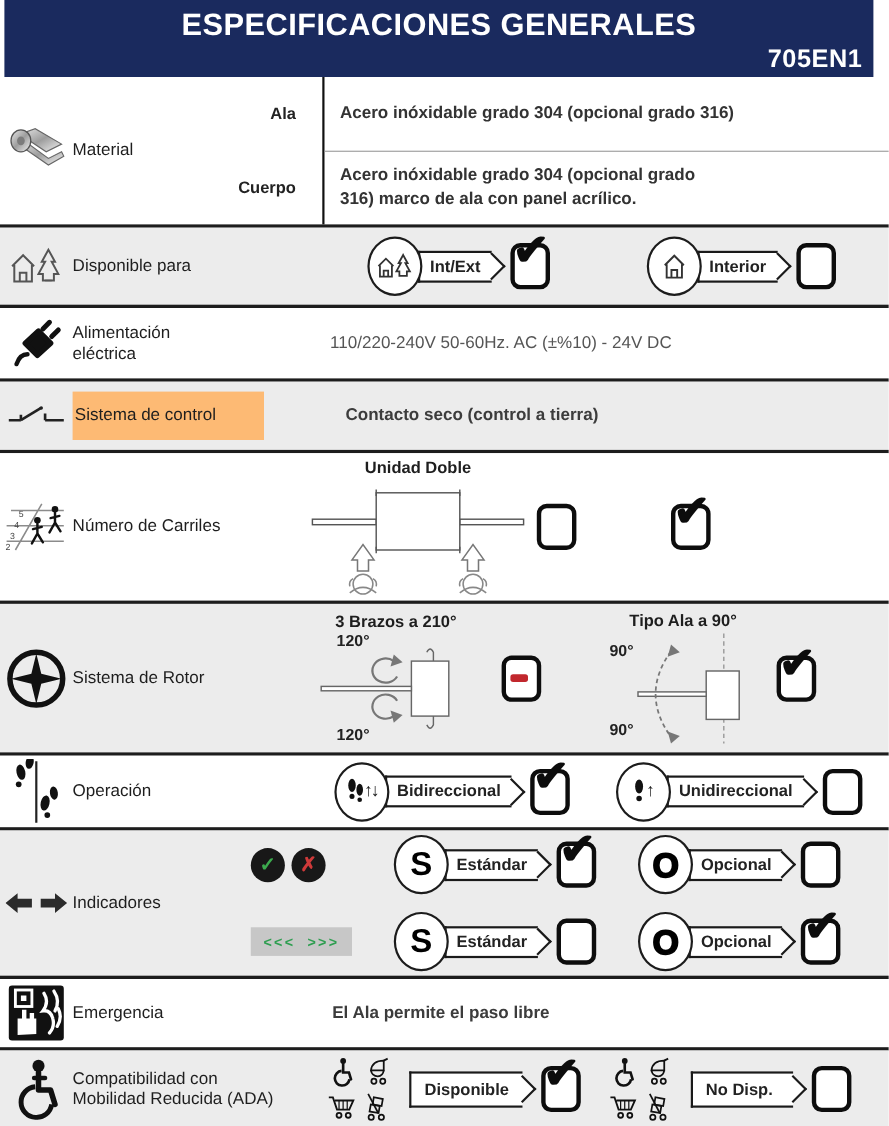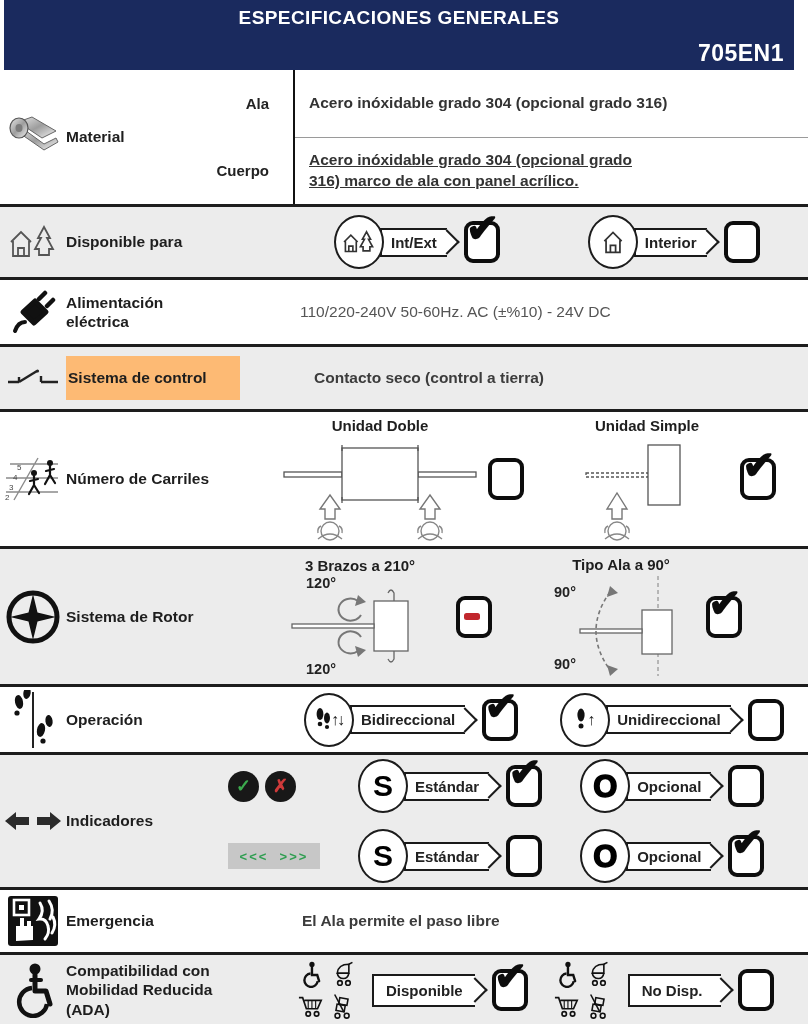--- a/index.html
+++ b/index.html
@@ -1,34 +1,34 @@
 <!DOCTYPE html>
 <html><head>
 <meta charset="utf-8">
 <style>
   html,body{margin:0;padding:0;background:#fff;}
   body{width:808px;font-family:"Liberation Sans",sans-serif;color:#222;}
   
   .hdr{background:#1a2a5e;height:70px;margin:0 14px 0 4px;position:relative;}
-  .hdr .ttl{text-align:center;color:#fff;font-weight:bold;font-size:19px;letter-spacing:.4px;padding-top:7px;}
+  .hdr .ttl{text-align:center;color:#fff;font-weight:bold;font-size:28px;letter-spacing:.4px;padding-top:7px;}
   .hdr .mdl{position:absolute;right:10px;bottom:3px;color:#fff;font-weight:bold;font-size:23px;letter-spacing:.5px;}
   
   .row{display:flex;align-items:center;border-bottom:3px solid #1d1d1d;position:relative;background:#fff;}
   .row.alt{background:#ececec;}
   .icell{width:66px;flex:none;display:flex;justify-content:center;align-items:center;}
-  .lbl{width:150px;flex:none;font-weight:bold;font-size:15.5px;color:#1e1e1e;line-height:1.25;}
+  .lbl{width:150px;flex:none;font-weight:normal;font-size:15.5px;color:#1e1e1e;line-height:1.25;}
   .val{font-size:15.5px;color:#3c3c3c;font-weight:bold;}
   .val.gray{color:#555;font-weight:normal;}
   
   .r-material{height:134px;}
   .subcol{width:77px;flex:none;height:100%;display:flex;flex-direction:column;}
   .subcol div{flex:1;display:flex;align-items:center;justify-content:flex-end;padding-right:24px;font-weight:bold;font-size:15px;}
   .valcol{flex:1;height:100%;border-left:2px solid #111;display:flex;flex-direction:column;}
   .valcol .vc{flex:1;display:flex;align-items:center;padding-left:14px;font-size:15.5px;font-weight:bold;color:#333;}
-  .valcol .vc.b{border-top:1px solid #9a9a9a;text-decoration:underline;}
+  .valcol .vc.b{border-top:1px solid #9a9a9a;}
   .valcol .vc.b span{max-width:345px;display:block;line-height:1.35;}
   
   .grp{display:flex;align-items:center;}
   .badge{width:46px;height:50px;border:2px solid #1c1c1c;border-radius:50%;background:#fff;
          display:flex;align-items:center;justify-content:center;flex:none;position:relative;z-index:2;}
   .badge .ltr{font-size:30px;font-weight:bold;color:#000;line-height:1;}
   .badge .ltr.o{font-size:31px;-webkit-text-stroke:1.5px #000;}
   .tag{position:relative;background:#fff;border:2px solid #1a1a1a;border-right:none;
        padding:4px 10px 4px 9px;font-size:15px;font-weight:bold;color:#222;margin-left:-4px;white-space:nowrap;z-index:1;}
   .tag::after{content:"";position:absolute;top:50%;right:-9px;width:16px;height:16px;
@@ -192,36 +192,20 @@
               <path d="M41,91 q-4,2 -3,7 M59,91 q4,2 3,7 M38,104 q12,-10 24,0"></path>
             <circle cx="150" cy="96" r="9"></circle>
               <path d="M141,91 q-4,2 -3,7 M159,91 q4,2 3,7 M138,104 q12,-10 24,0"></path>
           </g>
         </svg>
       </div>
     </div>
     <div class="cb" style="margin-left:8px"></div>
   </div>
   <div class="grp" style="margin-left:58px">
-    <div class="optcol">
-      <div class="oh">Unidad Simple</div>
-      <div class="diagram">
-        <svg width="130" height="106" viewBox="0 0 130 106" fill="#fff" stroke="#555" stroke-width="1.3">
-          <rect x="4" y="38" width="62" height="4" stroke-dasharray="3,2"></rect>
-          <rect x="66" y="10" width="32" height="60"></rect>
-          <g stroke="#777" fill="#fff" stroke-width="1.4">
-              <path d="M30,84 V74 H25 L35,58 L45,74 H40 V84 Z"></path>
-            </g>
-          <g stroke="#888" fill="none" stroke-width="1.4">
-            <circle cx="35" cy="96" r="9"></circle>
-              <path d="M26,91 q-4,2 -3,7 M44,91 q4,2 3,7 M23,104 q12,-10 24,0"></path>
-          </g>
-        </svg>
-      </div>
-    </div>
     <div class="cb" style="margin-left:28px">
         <span class="mark">✔</span>
       </div>
   </div>
 </div>
 
 <div class="row alt r-rotor">
   <div class="icell">
     <svg width="56" height="56" viewBox="0 0 56 56">
       <circle cx="28" cy="28" r="24" fill="none" stroke="#111" stroke-width="5"></circle>

